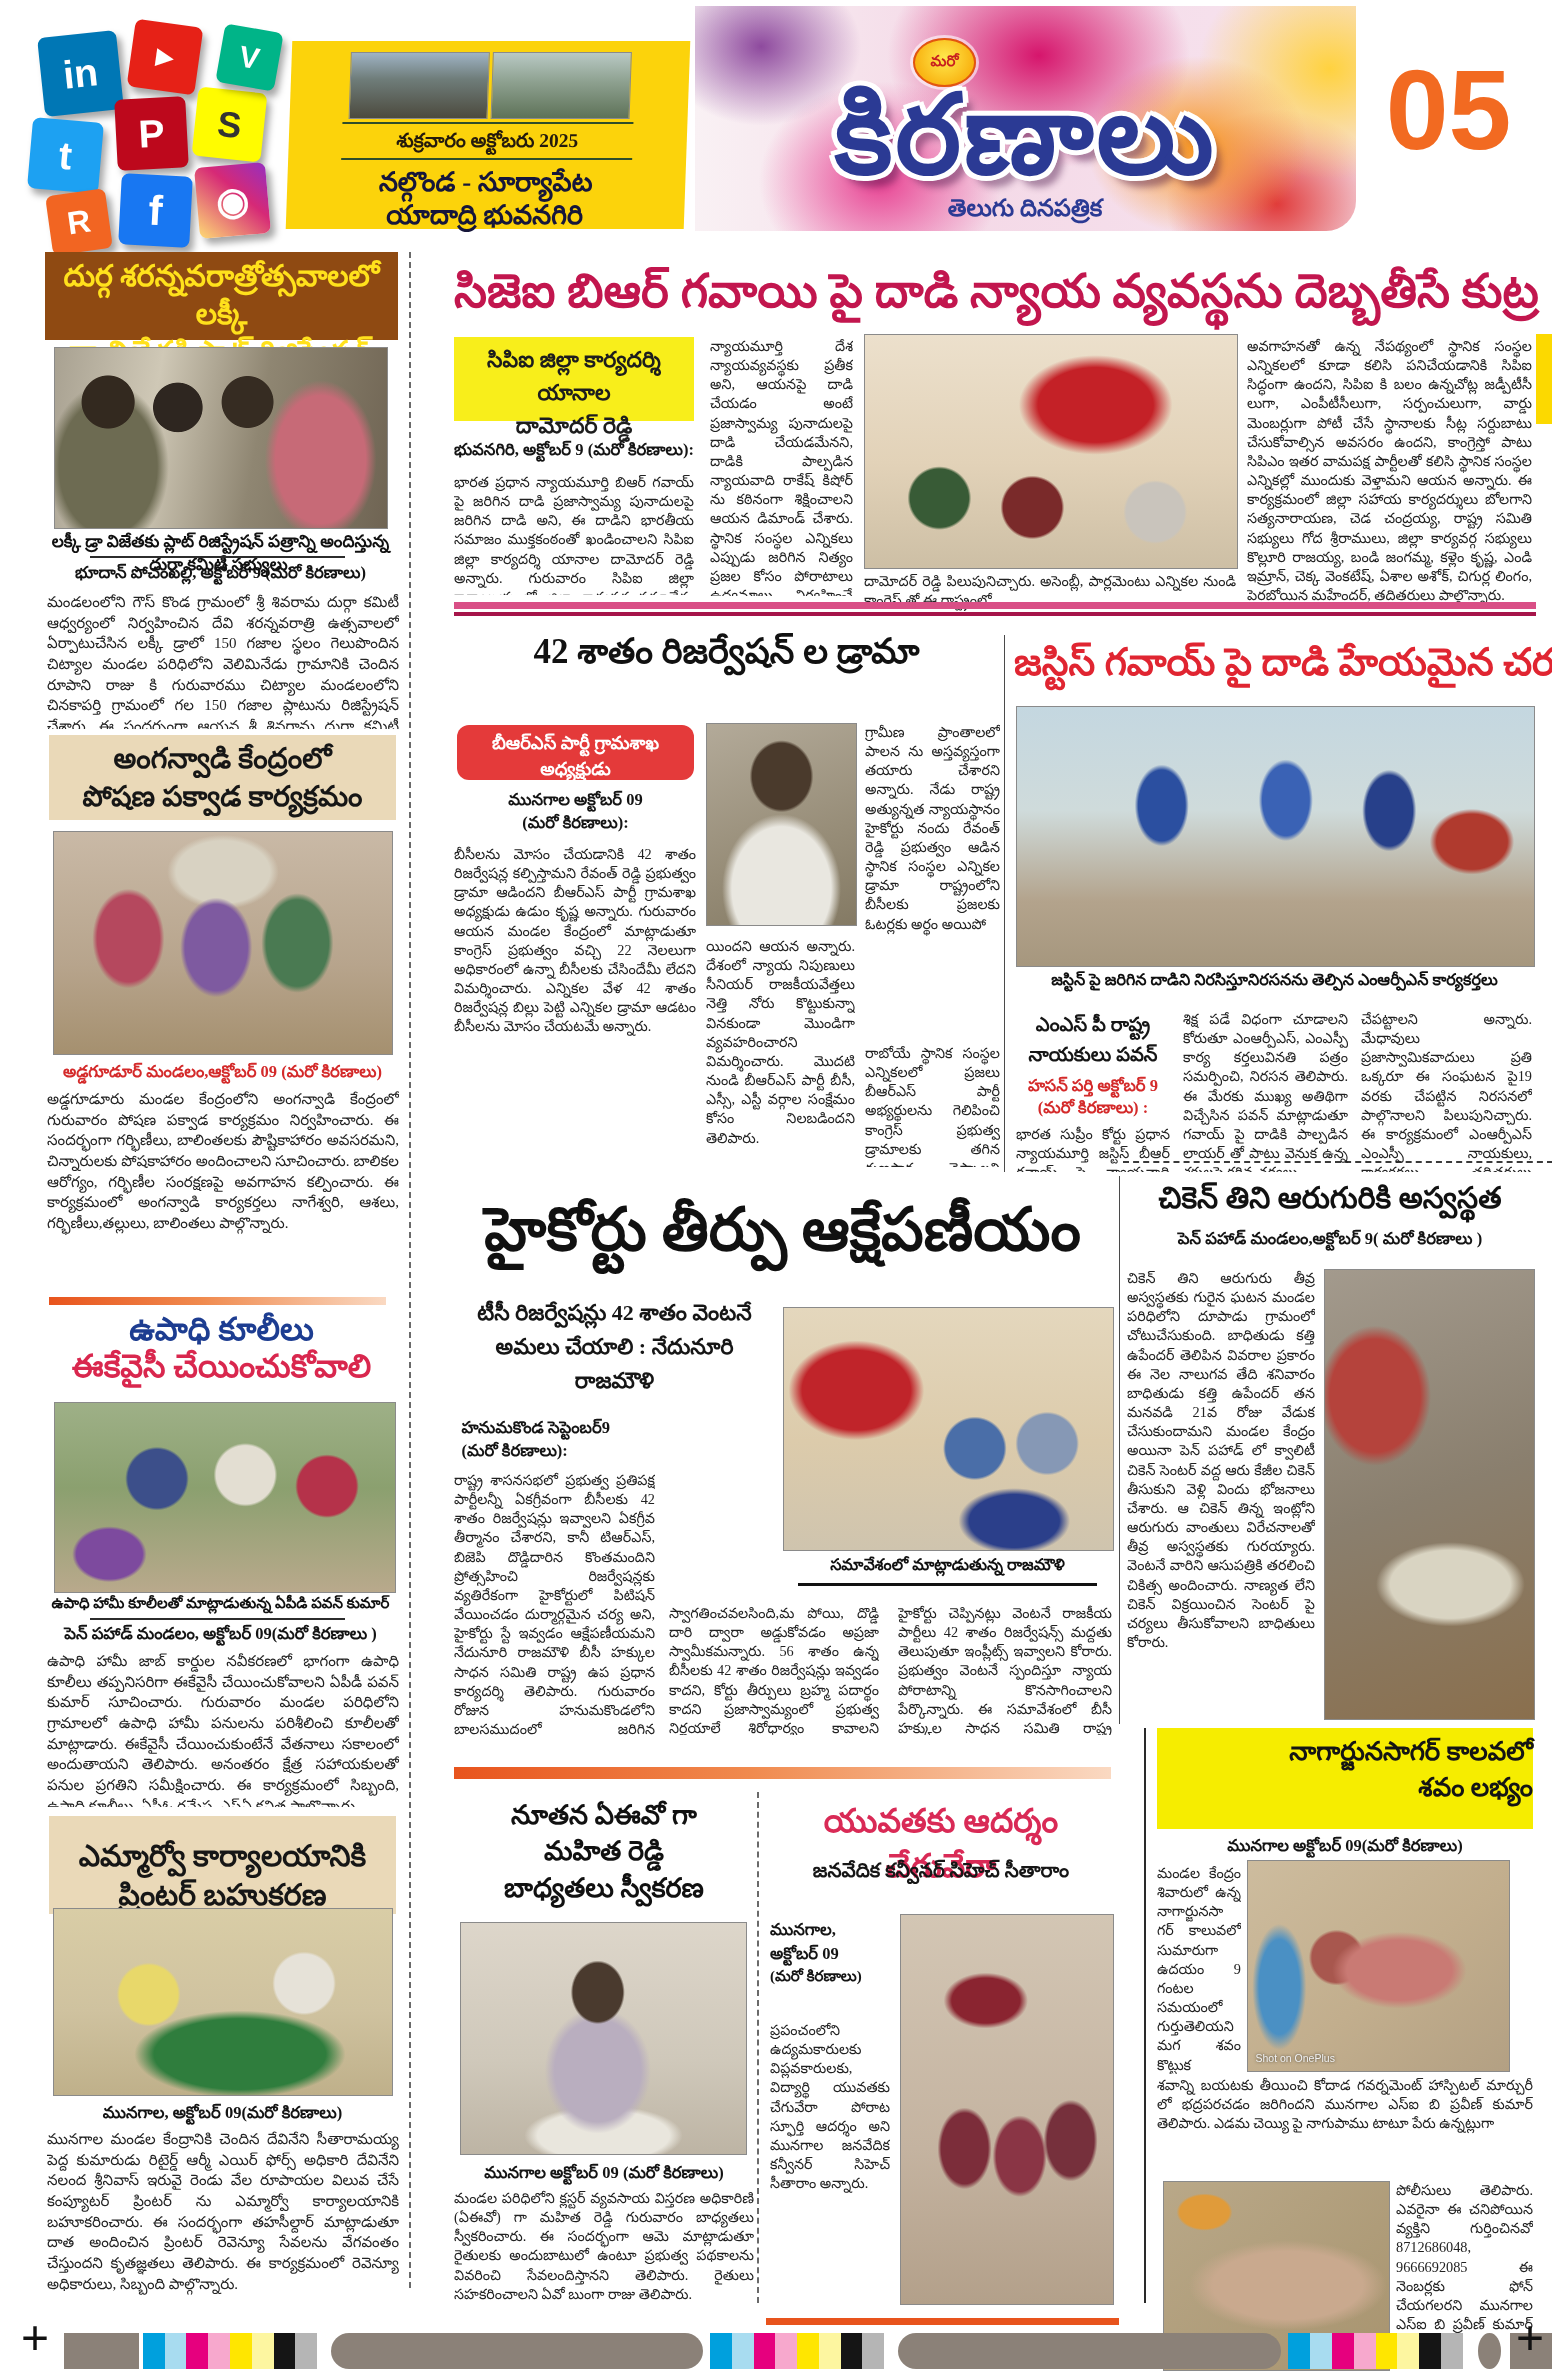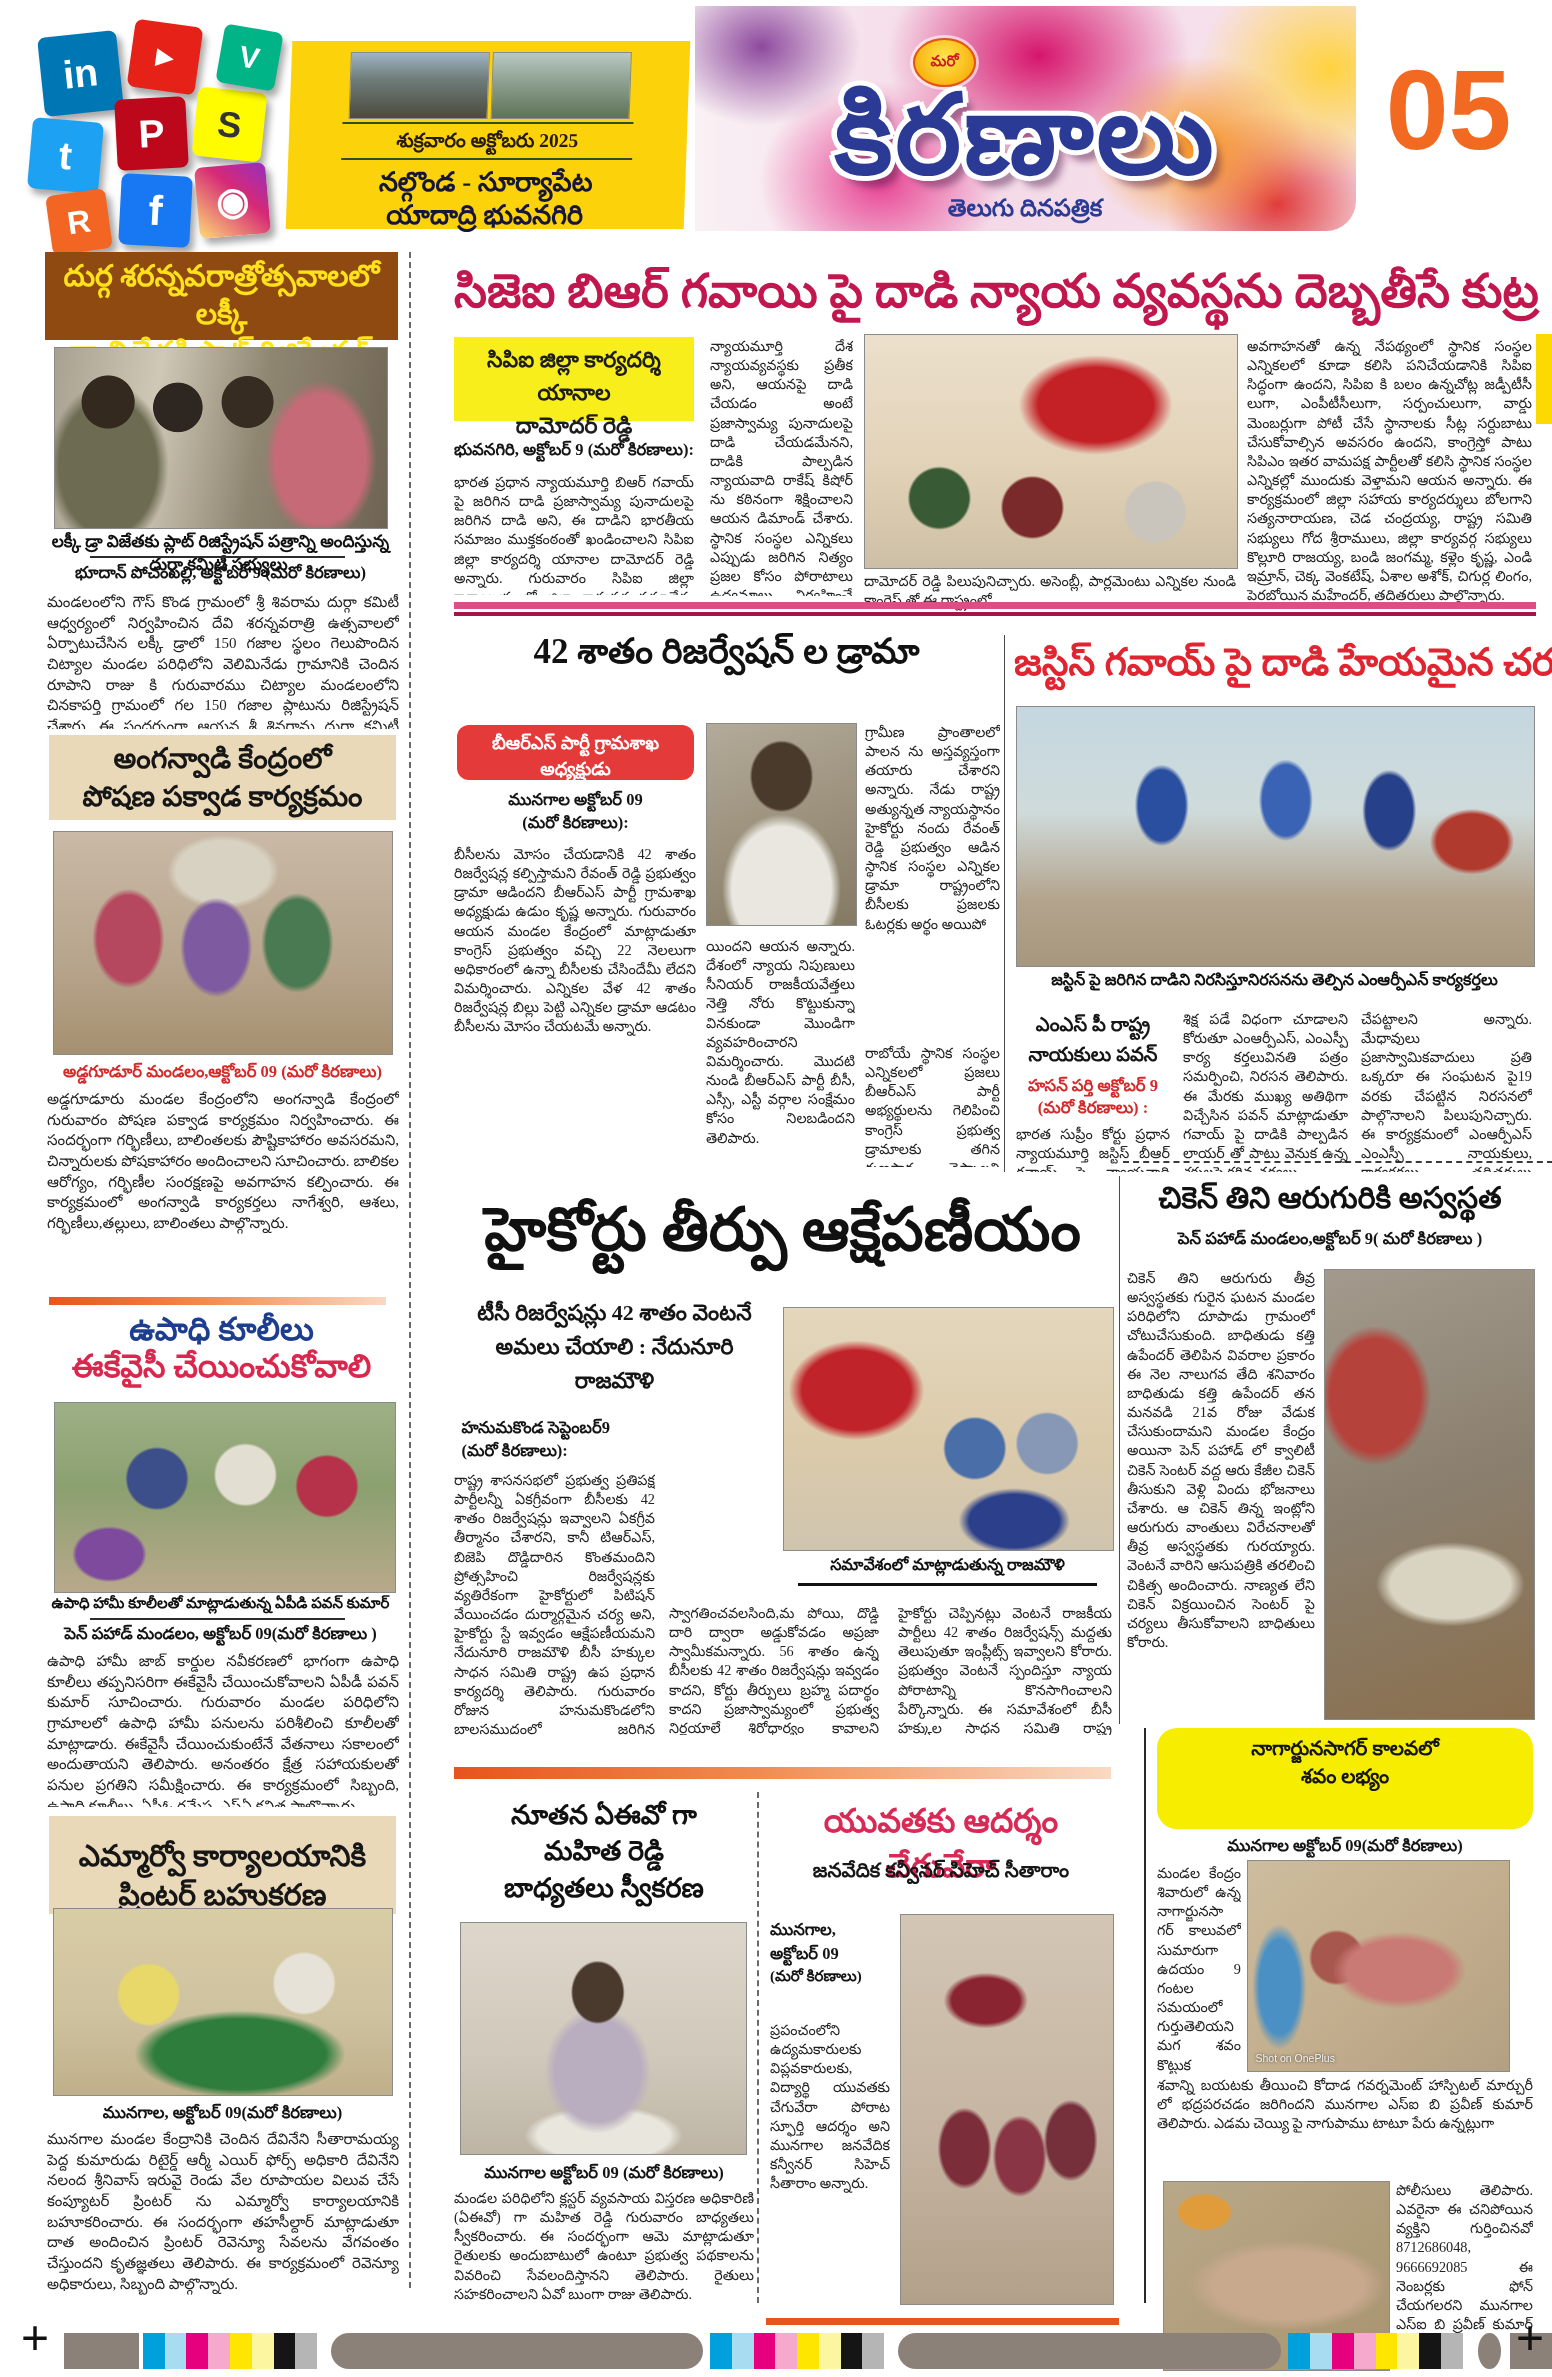--- a/index.html
+++ b/index.html
@@ -48,21 +48,21 @@
   .hl-brownbox{background:#8f4a12;color:#ffe11c;font-weight:bold;font-size:30px;line-height:1.28;text-align:center;}
   .hl-maroon{color:#c2164e;font-weight:bold;font-size:47px;text-align:center;white-space:nowrap;}
   .ybx-sub{background:#f8ee1b;font-weight:bold;font-size:22px;color:#1d1d1d;text-align:center;line-height:1.5;}
   .hl-black{color:#111;font-weight:bold;text-align:center;}
   .redpill{background:#e43a3a;border-radius:12px;color:#fff;font-weight:bold;font-size:18px;text-align:center;line-height:1.45;}
   .hl-red{color:#e02531;font-weight:bold;font-size:38px;text-align:center;white-space:nowrap;}
   .tanbox{background:#ead9b8;color:#161616;font-weight:bold;text-align:center;}
   .hl-blue{color:#1d3d91;font-weight:bold;font-size:32px;text-align:center;}
   .hl-crimson{color:#d9274e;font-weight:bold;font-size:32px;text-align:center;}
   .hl-pink{color:#d92a56;font-weight:bold;font-size:33px;text-align:center;}
-  .yellowhl{background:#f6ed00;color:#141414;font-weight:bold;font-size:20px;text-align:center;line-height:1.4;border-radius:20px;}
+  .yellowhl{background:#f6ed00;color:#141414;font-weight:bold;font-size:26px;text-align:right;line-height:1.4;}
   .subhead-serif{font-weight:bold;font-size:22px;color:#161616;text-align:center;line-height:1.55;}
   .orangebar{background:linear-gradient(to right,#e8541d 0%,#f08a4e 45%,#fad9c2 100%);}
   .pinkbar1{background:#d94f86;}
   .pinkbar2{background:#a6154a;}
 
   
   .ph-a{background:
     radial-gradient(45px 45px at 16% 30%, #33291f 58%, rgba(0,0,0,0) 60%),
     radial-gradient(42px 42px at 37% 33%, #2e2620 58%, rgba(0,0,0,0) 60%),
     radial-gradient(44px 44px at 58% 30%, #362c22 58%, rgba(0,0,0,0) 60%),

